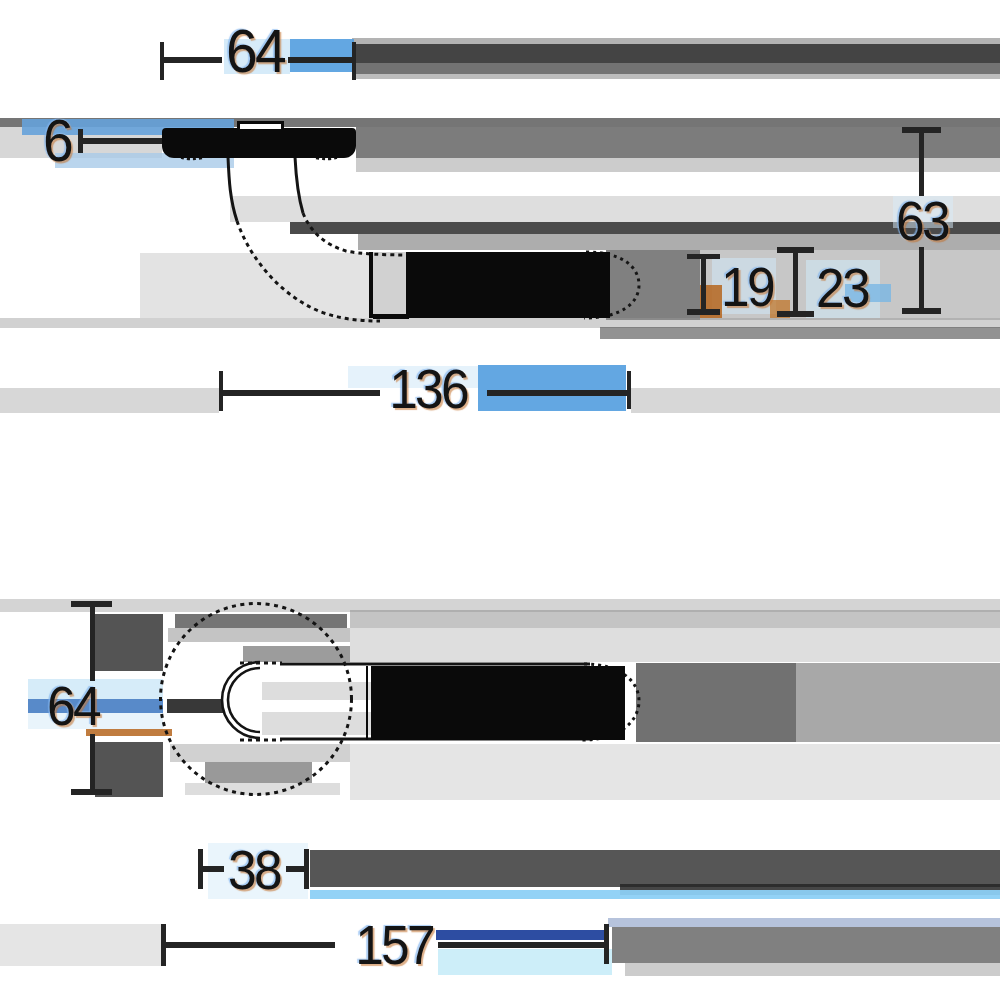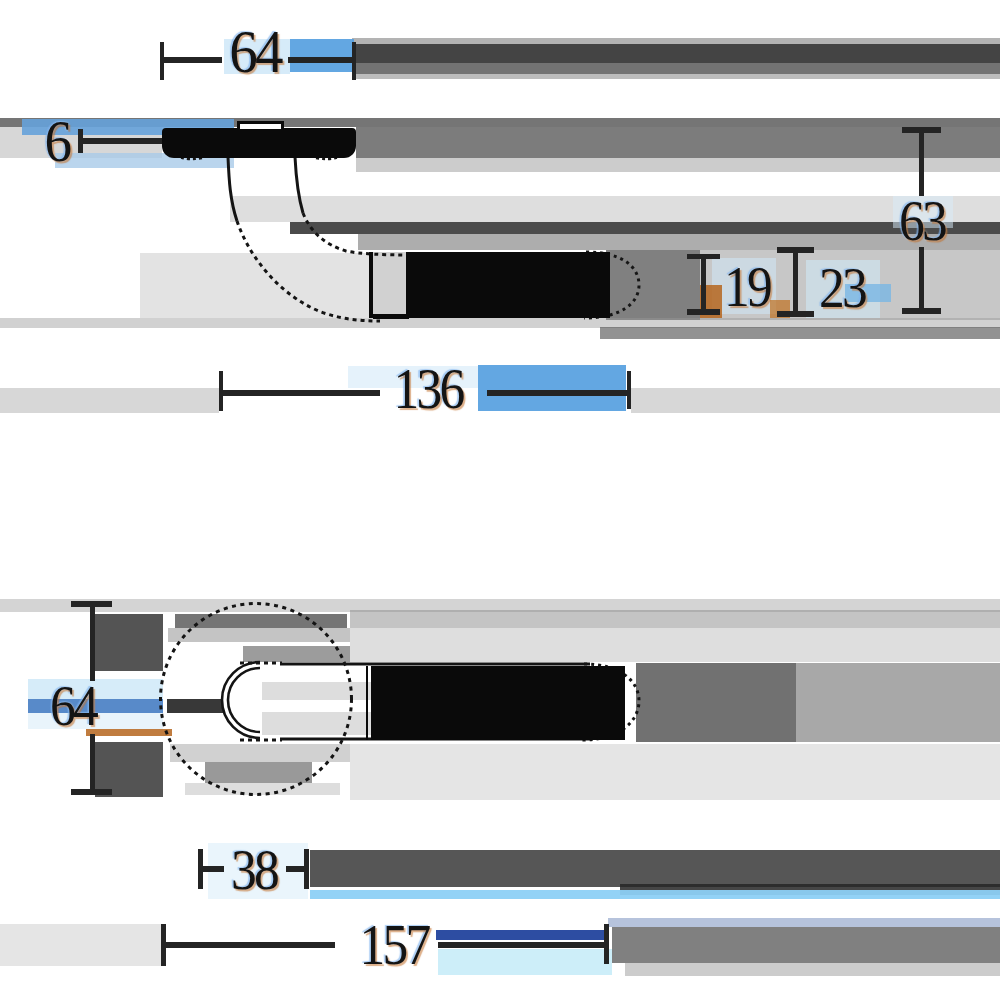--- a/index.html
+++ b/index.html
@@ -10,21 +10,21 @@
   .hl{z-index:2;}
   #linework{position:absolute;left:0;top:0;z-index:3;}
   .ink{position:absolute;background:#0a0a0a;z-index:3;}
   .notch{position:absolute;background:#ffffff;border:3px solid #0a0a0a;z-index:4;box-sizing:border-box;}
   .tick{position:absolute;background:#242424;z-index:4;}
   .lbl{position:absolute;z-index:5;font-size:56px;font-weight:400;letter-spacing:-3px;color:#141414;
        transform:translate(-50%,-50%) scaleX(.92);white-space:nowrap;line-height:1;
        text-shadow:2px 2px 1px rgba(193,110,40,.55),-2px -1px 1px rgba(118,174,236,.6),0 0 2px rgba(255,255,255,.85);}
   .lbl-big{font-size:62px;}
   .lbl-med{font-size:60px;}
-  .view{position:absolute;left:0;top:0;width:100%;height:100%;font-family:Liberation Serif, serif;}
+  .view{position:absolute;left:0;top:0;width:100%;height:100%;}
 </style>
 </head>
 <body>
 
 <div id="canvas">
 
   <div class="band" style="left:352px;top:38px;width:648px;height:6px;background:#a0a0a0;opacity:.8"></div>
   <div class="band" style="left:352px;top:44px;width:648px;height:19px;background:#2a2a2a;opacity:.88"></div>
   <div class="band" style="left:352px;top:63px;width:648px;height:11px;background:#505050;opacity:.8"></div>
   <div class="band" style="left:352px;top:74px;width:648px;height:5px;background:#909090;opacity:.6"></div>

